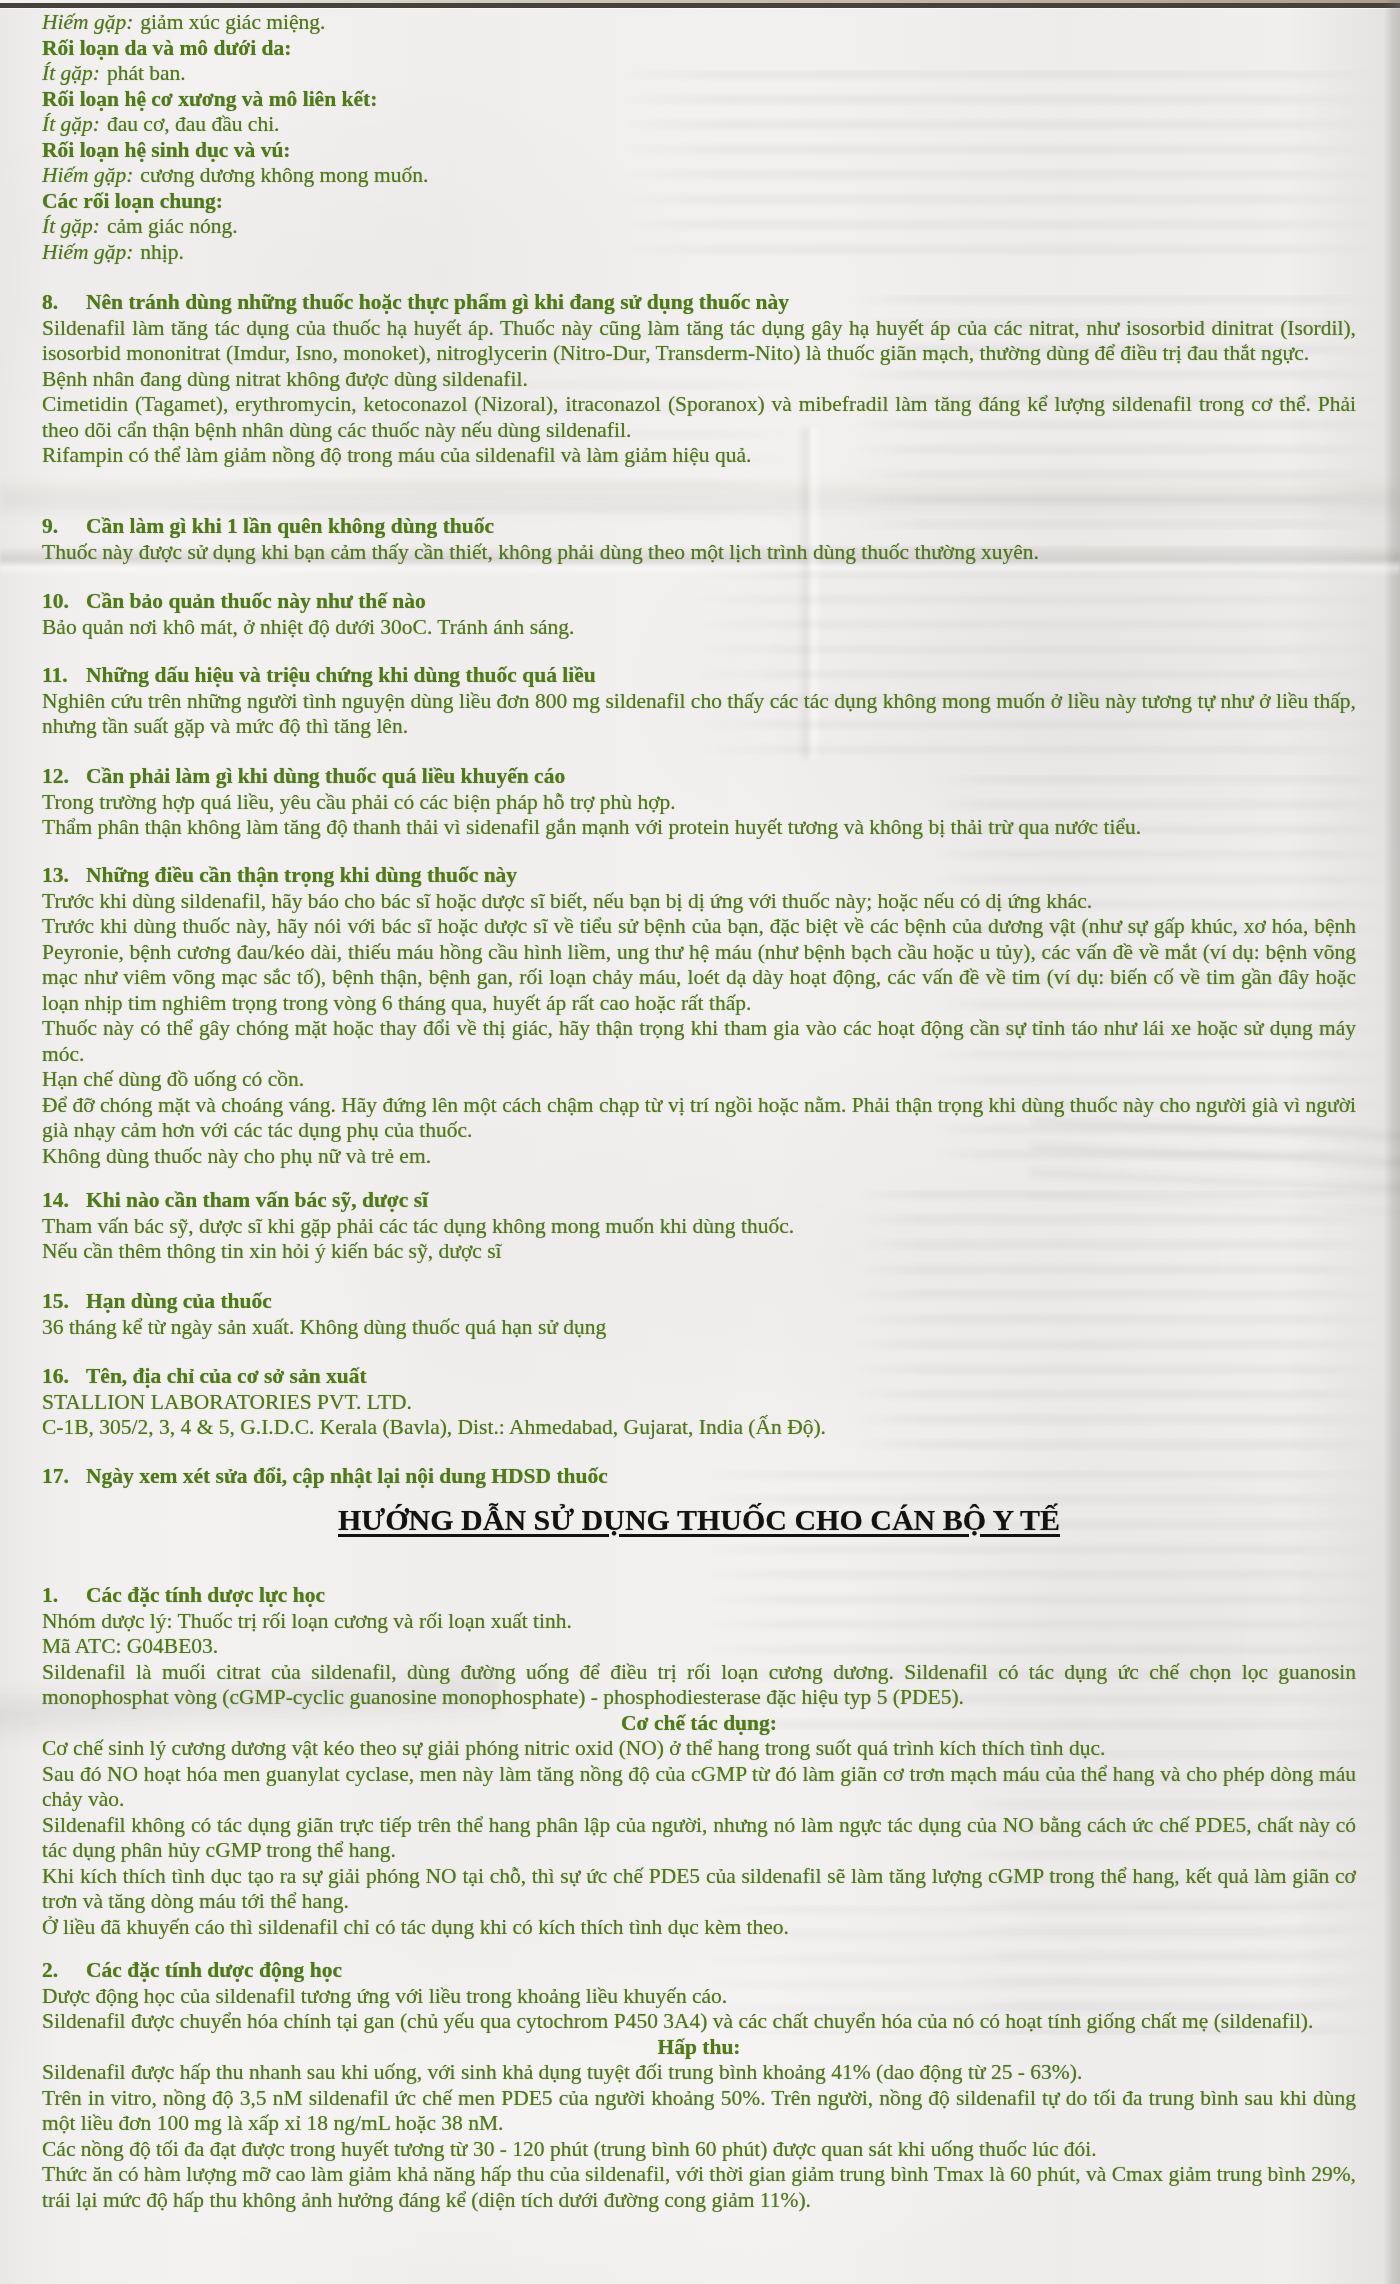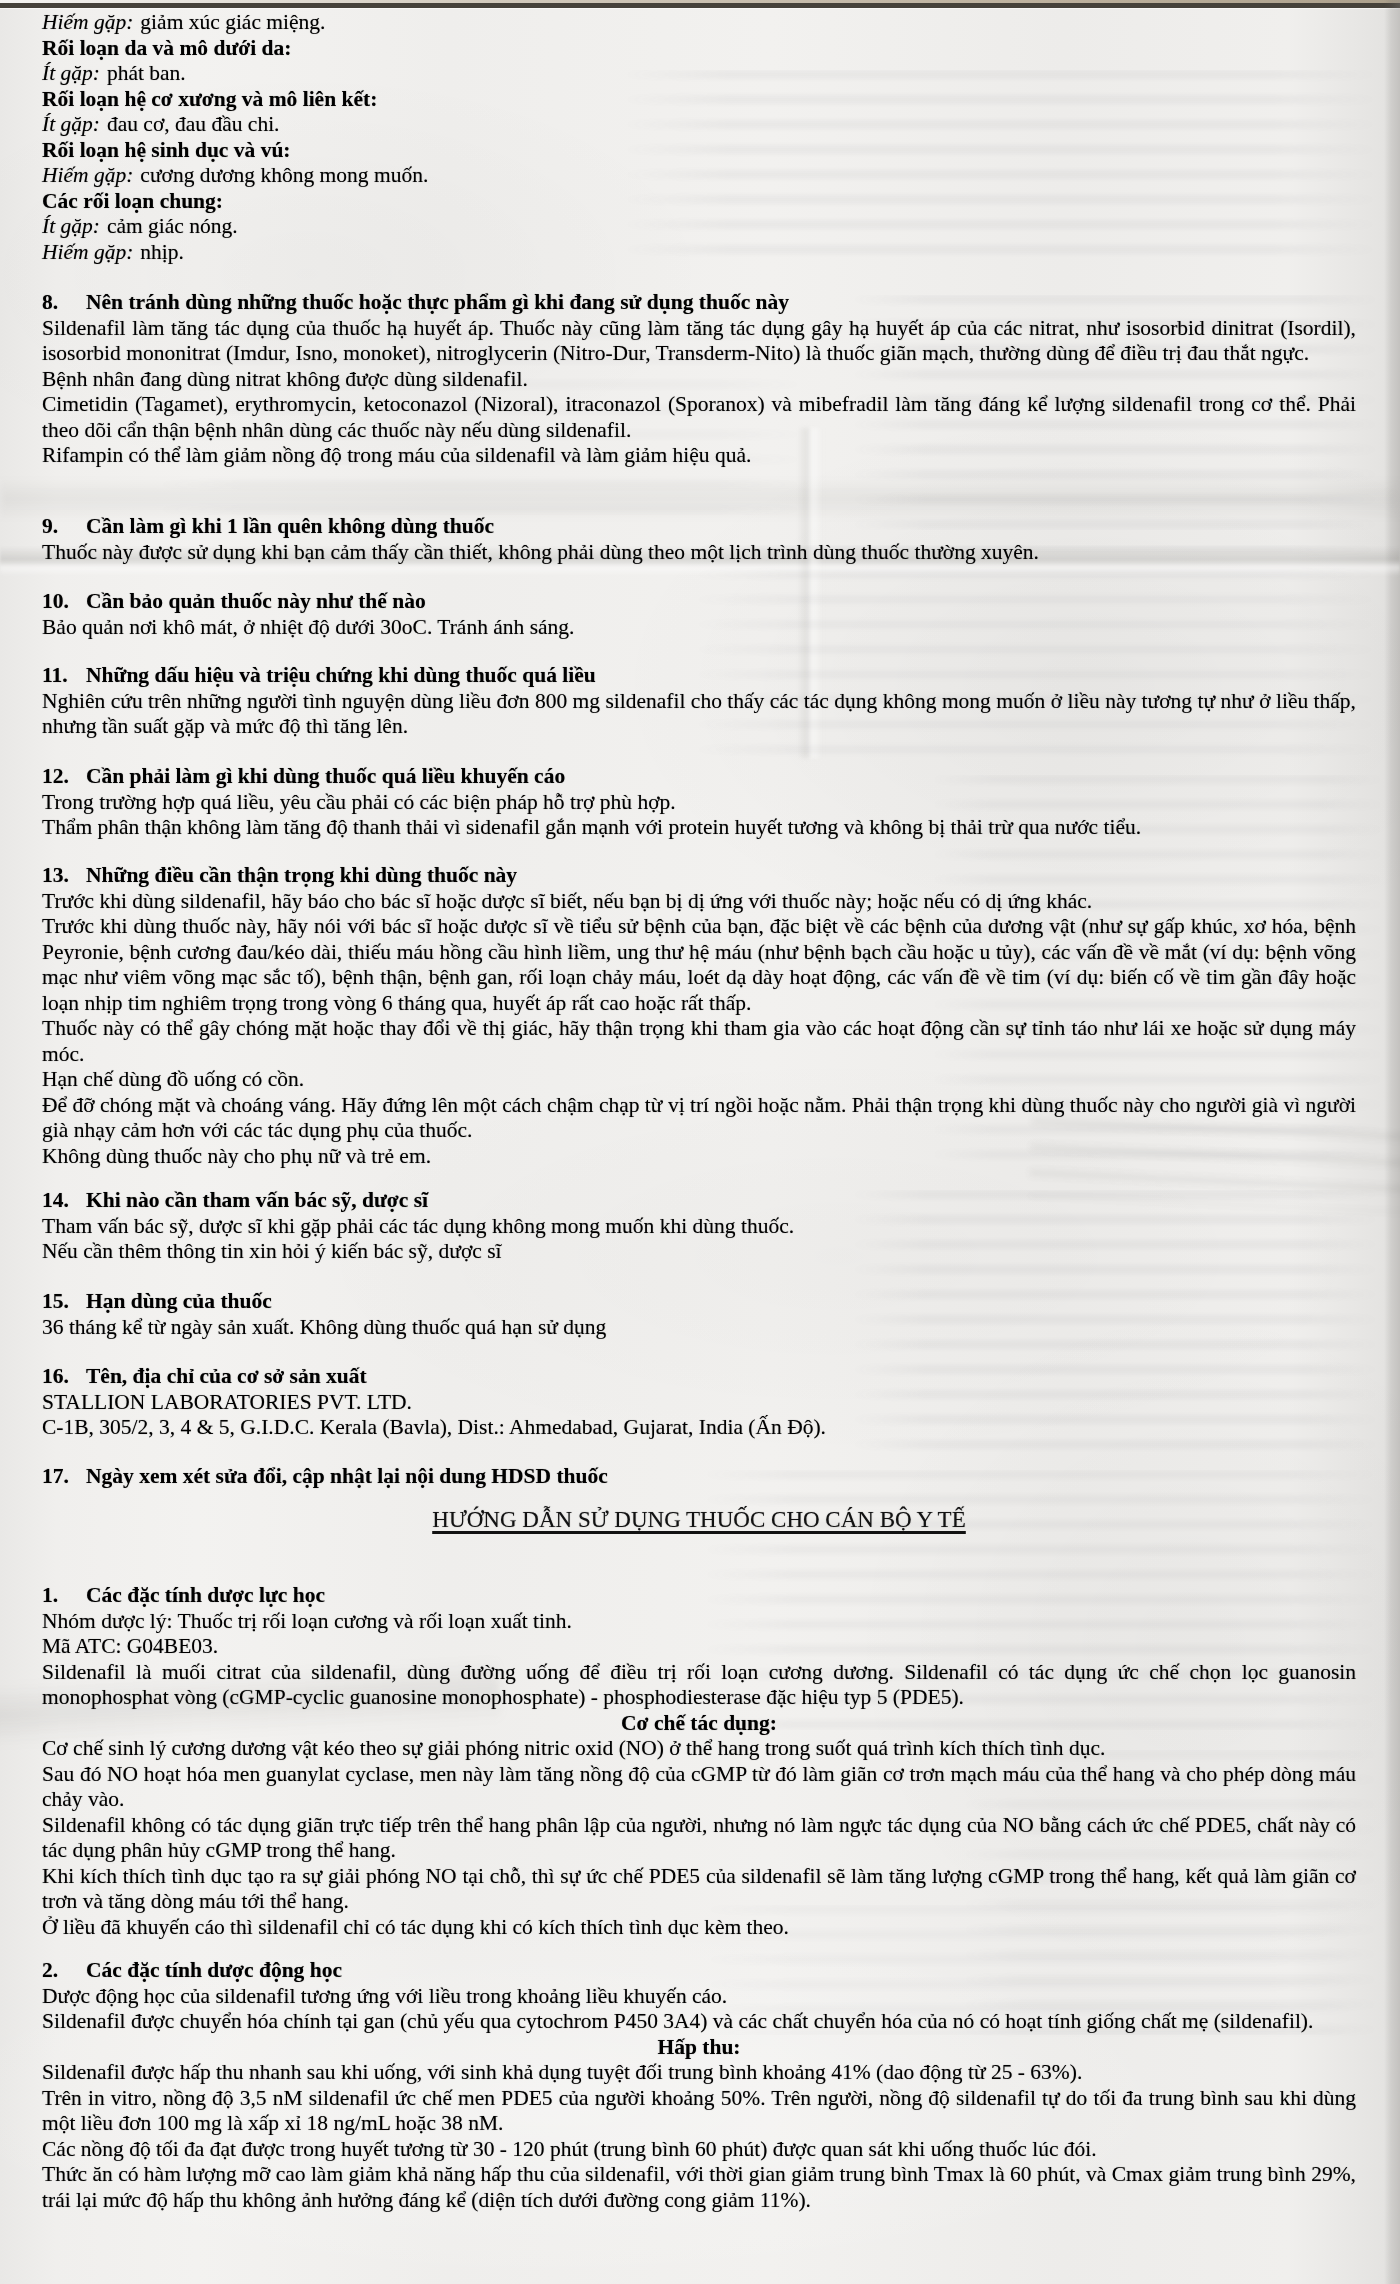--- a/index.html
+++ b/index.html
@@ -50,31 +50,31 @@
   .b1{left:620px;top:70px;width:760px;height:195px;opacity:.10;}
   .b2{left:850px;top:295px;width:530px;height:235px;opacity:.10;}
   .b3{left:690px;top:545px;width:690px;height:220px;opacity:.08;}
   .b4{left:930px;top:775px;width:455px;height:400px;opacity:.09;}
   .b5{left:850px;top:1190px;width:530px;height:265px;opacity:.10;}
   .b6{left:700px;top:1470px;width:680px;height:260px;opacity:.09;}
   .b7{left:150px;top:330px;width:660px;height:185px;opacity:.05;}
   .b8{left:960px;top:1750px;width:420px;height:300px;opacity:.07;}
   .b9{left:700px;top:1905px;width:660px;height:130px;opacity:.06;}
 
-  .sec{position:absolute;left:42px;width:1314px;color:#000000;
+  .sec{position:absolute;left:42px;width:1314px;color:#4d7c0f;
        font-size:21.5px;line-height:25.5px;text-align:justify;
        text-shadow:0 0 1px rgba(35,35,35,0.45);}
   .sec p{margin:0;}
   .h{font-weight:bold;text-align:left;}
   .num{display:inline-block;min-width:44px;}
   .entry{text-align:left;}
   .it{font-style:italic;margin-right:7px;}
   .bih{font-weight:bold;margin-top:3px;text-align:center;}
   .title-wrap{position:absolute;left:42px;width:1314px;top:1506px;text-align:center;
-       color:#121212;font-size:23px;line-height:28px;font-weight:normal;
+       color:#121212;font-size:30px;line-height:28px;font-weight:bold;
        text-shadow:0 0 1px rgba(35,35,35,0.5);}
   .title-wrap span{text-decoration:underline;text-decoration-thickness:2.5px;text-underline-offset:4px;}
 </style>
 </head>
 <body>
 
 <div class="paper"></div>
 <div class="mottle"></div>
 <div class="top-strip"></div>
 <div class="top-line"></div>

